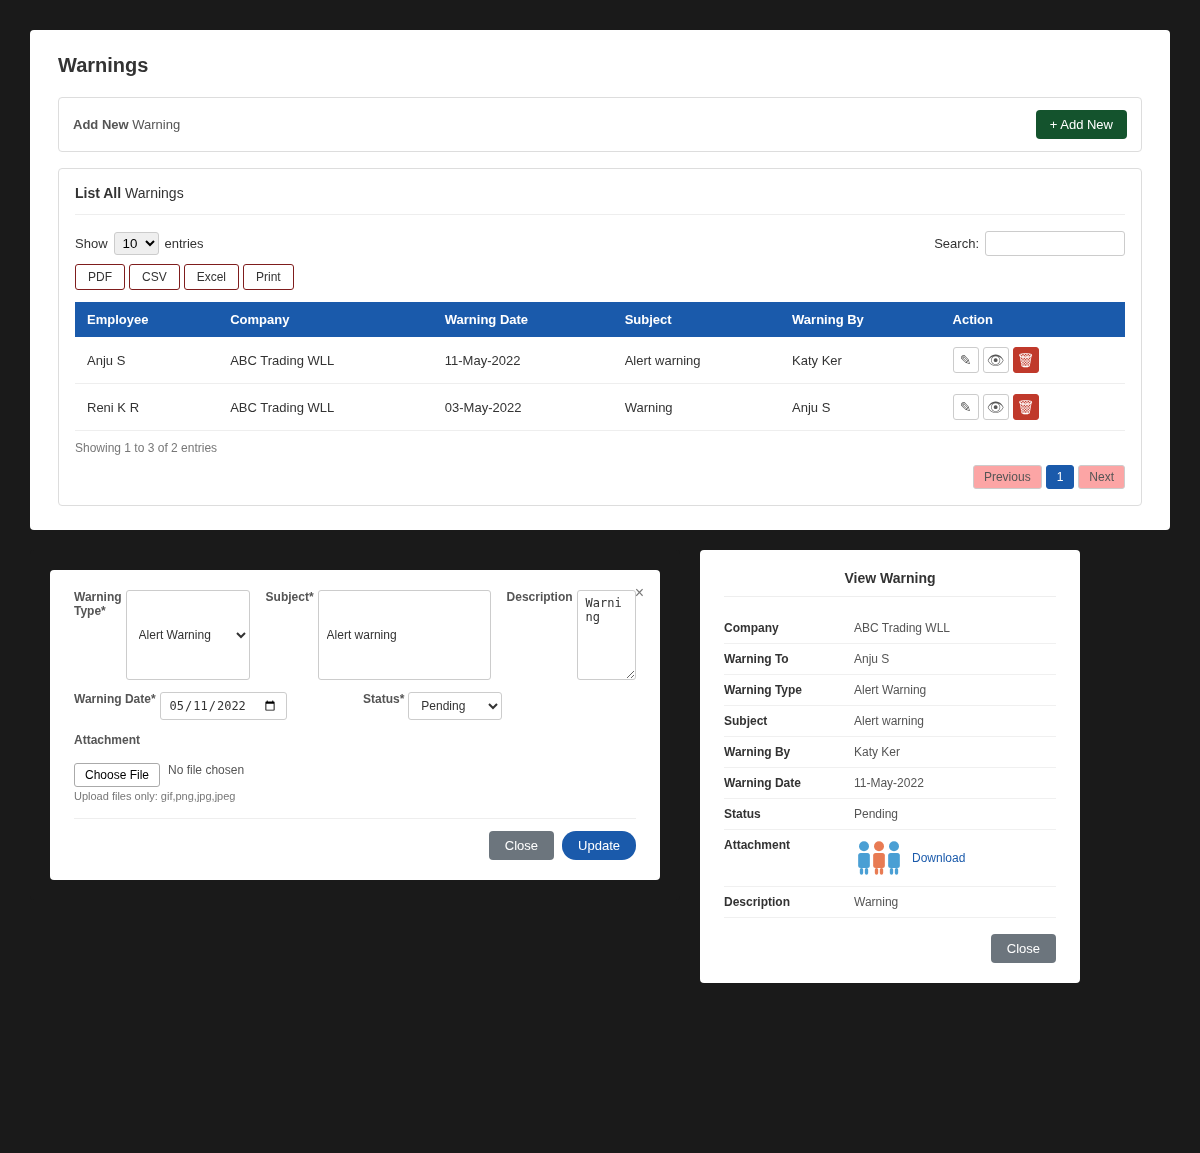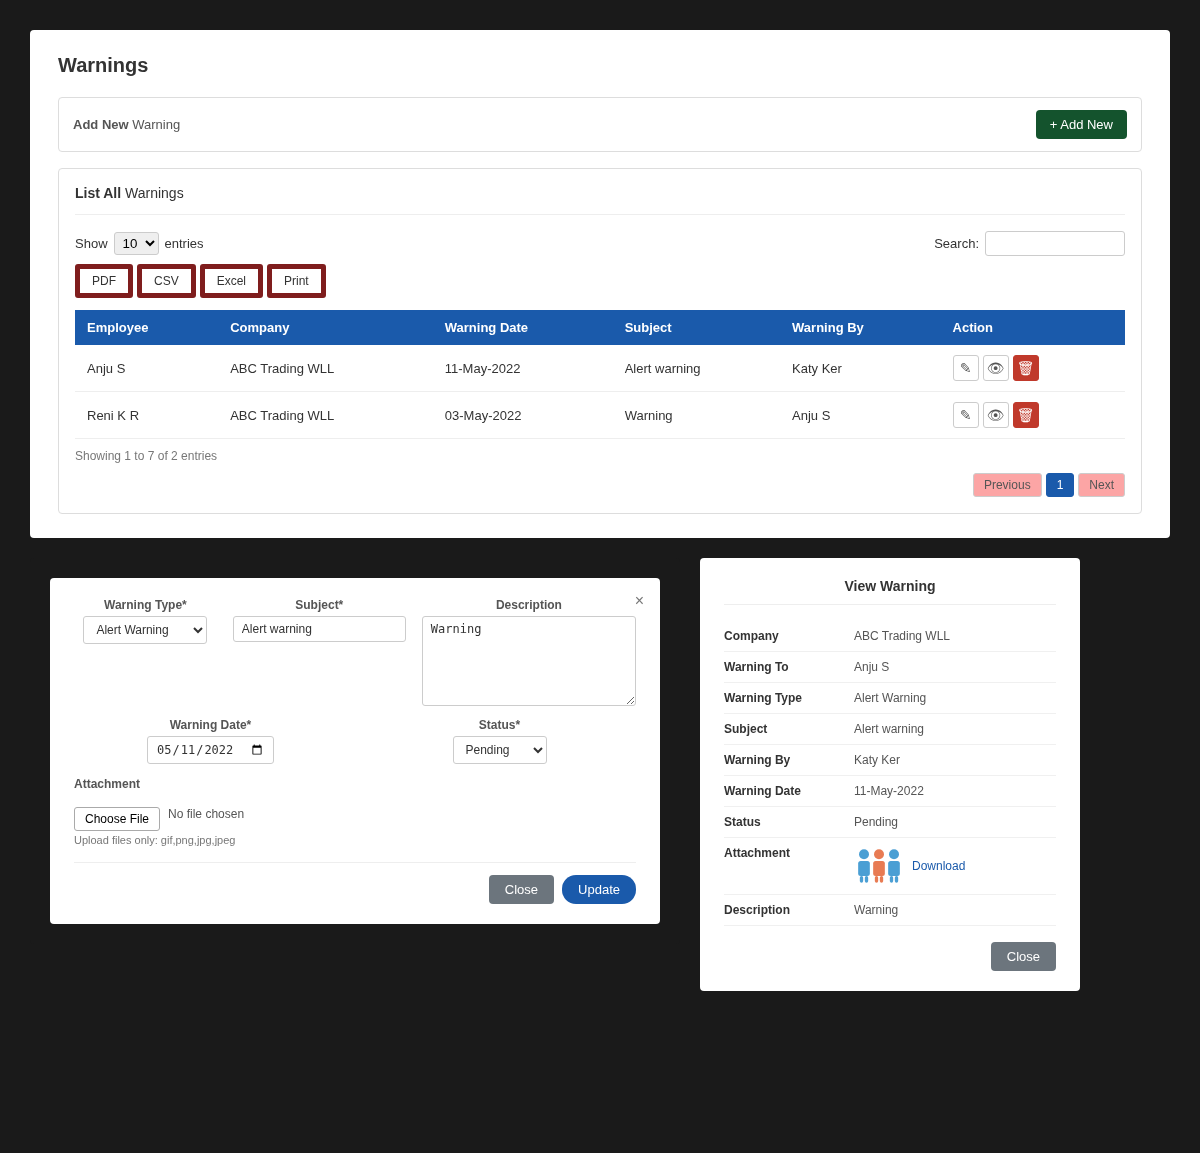--- a/index.html
+++ b/index.html
@@ -98,21 +98,21 @@
     }
 
     .export-buttons {
       display: flex;
       gap: 4px;
       margin-bottom: 12px;
     }
 
     .btn-export {
       background: #fff;
-      border: 5px solid #7f1d1d;
+      border: 1px solid #7f1d1d;
       padding: 5px 12px;
       border-radius: 3px;
       cursor: pointer;
       font-size: 12px;
       color: #333;
     }
 
     table {
       width: 100%;
       border-collapse: collapse;
@@ -231,23 +231,21 @@
 
     .form-row {
       display: flex;
       gap: 16px;
       margin-bottom: 12px;
     }
 
     .form-group {
       flex: 1;
       display: flex;
-      flex-direction: column;
       gap: 4px;
-      align-items: center;
     }
 
     .form-group.description-group {
       flex: 1.5;
     }
 
     .form-label {
       font-size: 12px;
       color: #555;
       font-weight: bold;
@@ -495,21 +493,21 @@
       <div class="action-icons">
         <div class="action-btn edit">✎</div>
         <div class="action-btn view">👁</div>
         <div class="action-btn delete">🗑</div>
       </div>
     </td>
   </tr>
         </tbody>
     </table>
 
-    <div class="showing-entries">Showing 1 to 7 of 2 entries</div>
+    <div class="showing-entries">Showing 1 to 3 of 2 entries</div>
 
     <div class="pagination">
       <button class="page-btn">Previous</button>
       <button class="page-btn active">1</button>
       <button class="page-btn">Next</button>
     </div>
   </div>
 </div>
 
 <div class="bottom-section">

